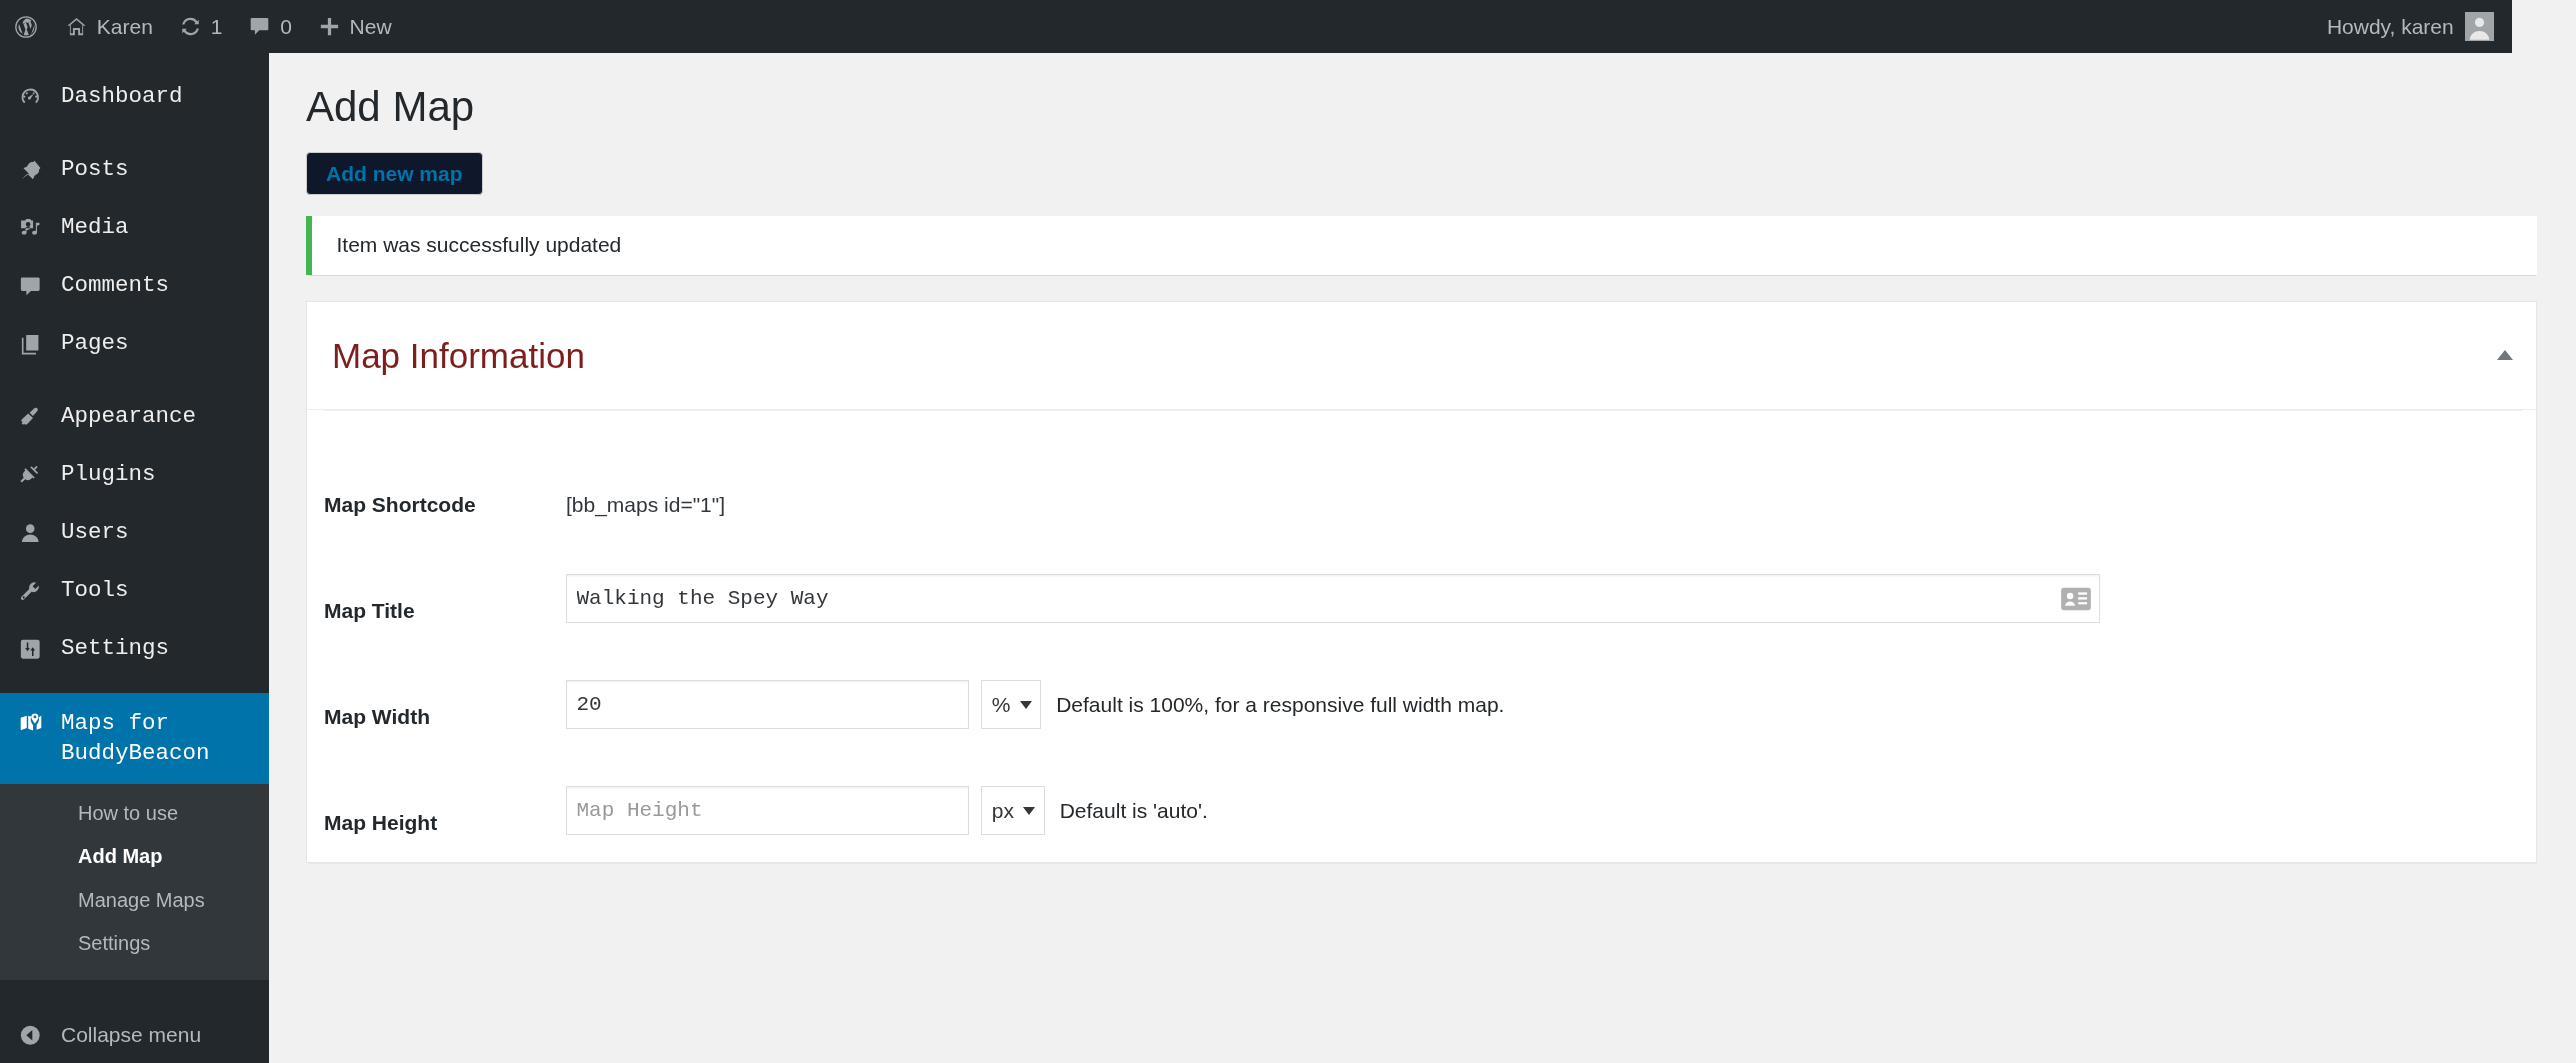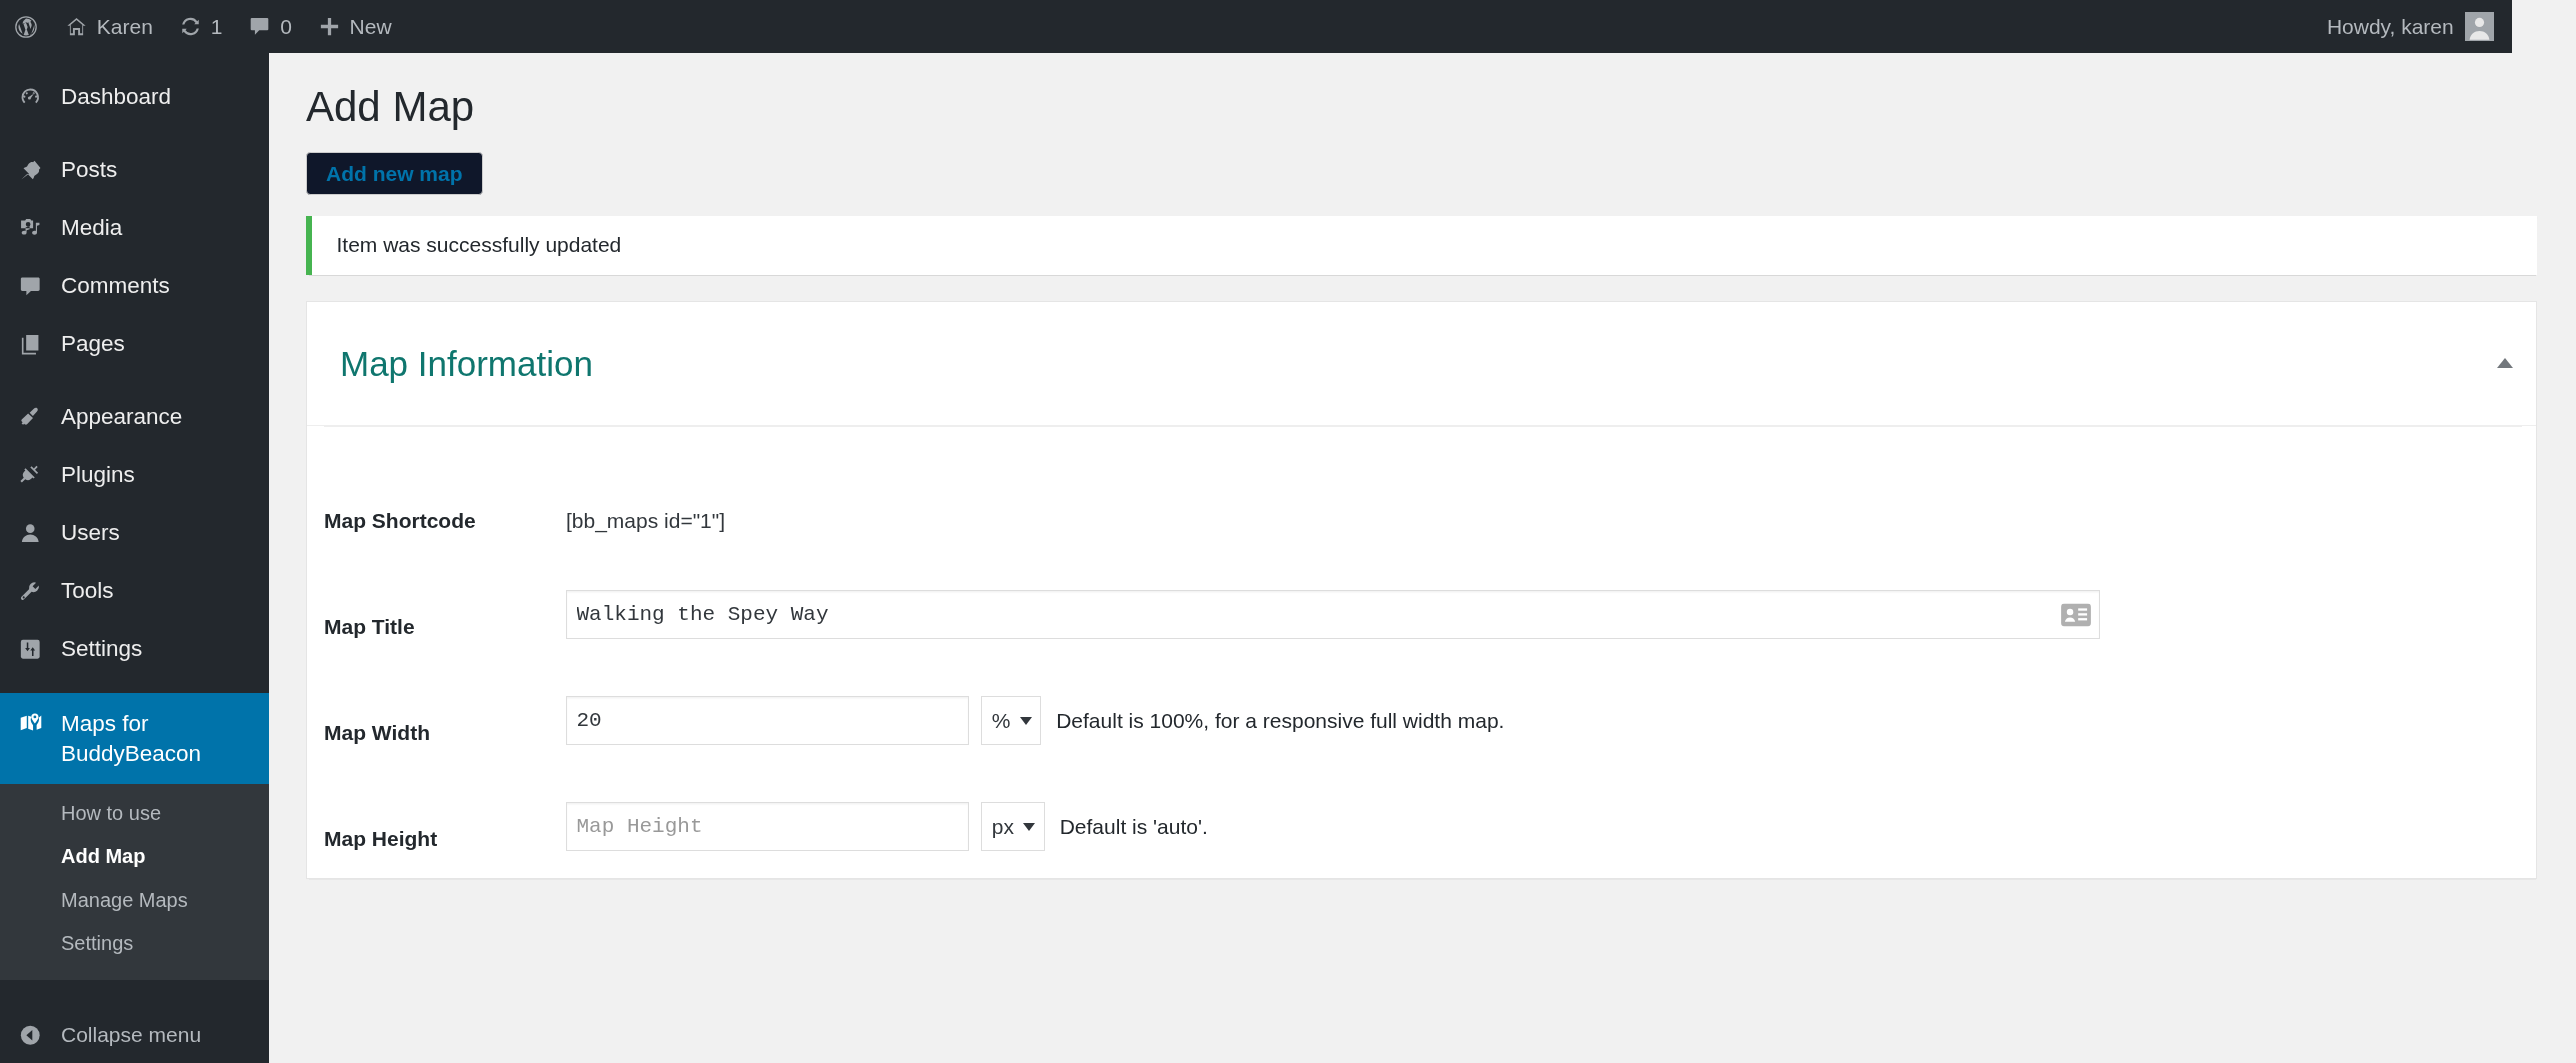--- a/index.html
+++ b/index.html
@@ -77,21 +77,21 @@
     cursor: pointer;
   }
   .menu-item .m-ico {
     width: 61px;
     min-width: 61px;
     display: flex;
     align-items: center;
     justify-content: center;
     color: #a0a5aa;
   }
-  .menu-item .m-lbl { padding-right: 13.6px; line-height: 1.3; }
+  .menu-item .m-lbl { padding-right: 13.6px; line-height: 1.3; font-family: Liberation Mono, monospace; }
   .menu-sep { height: 15px; }
 
   .menu-item.current {
     background: #0073aa;
     color: #fff;
     align-items: flex-start;
     padding-top: 16.3px;
     padding-bottom: 16.3px;
     min-height: 0;
   }
@@ -111,20 +111,21 @@
     background: #32373c;
     padding: 6.8px 0 15px 0;
   }
   .sub-item {
     display: block;
     padding: 8.8px 0 8.8px 61px;
     font-size: 20px;
     color: #b4b9be;
     cursor: pointer;
     line-height: 1.3;
+    margin-left: 17px;
   }
   .sub-item.current { color: #fff; font-weight: bold; }
 
   #collapse-menu {
     position: absolute;
     left: 0; bottom: 0;
     width: 269px;
     height: 56px;
     display: flex;
     align-items: center;
@@ -182,24 +183,24 @@
     border: 1.4px solid #e5e5e5;
     box-shadow: 0 0.7px 0.7px 0 rgba(0,0,0,0.04);
     position: relative;
   }
   #panel-header {
     position: relative;
     padding: 26px 41px 24.5px 17px;
     border-bottom: 1.4px solid #eee;
   }
   #panel-title {
-    margin: 16px;
+    margin: 8px;
     font-size: 35px;
     font-weight: normal;
-    color: #0f766e;
+    color: #7f1d1d;
     line-height: 1.15;
   }
   #panel-toggle {
     position: absolute;
     top: 0; right: 0;
     width: 63px; height: 100%;
     display: flex;
     align-items: center;
     justify-content: center;
     cursor: pointer;

